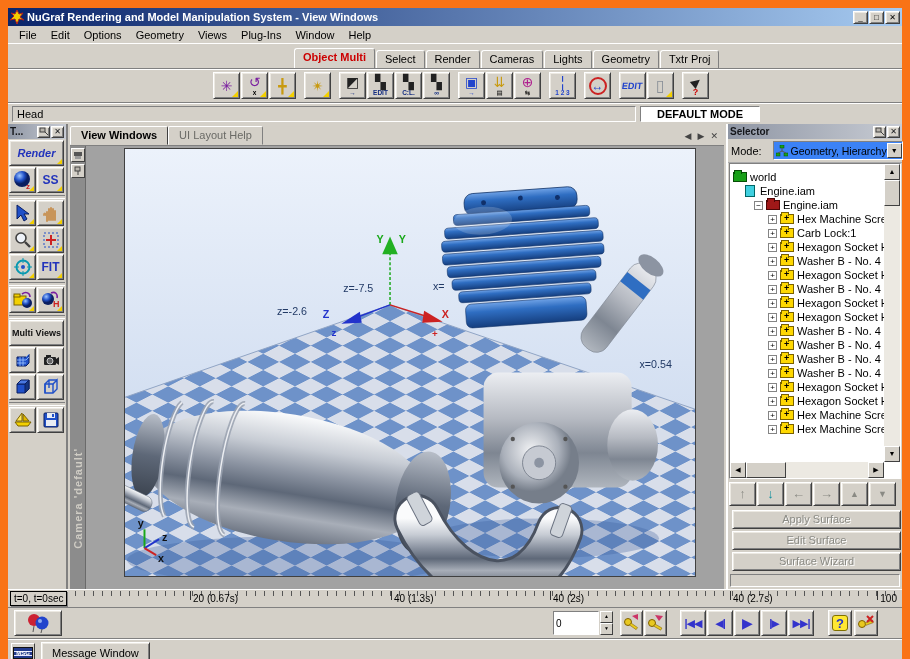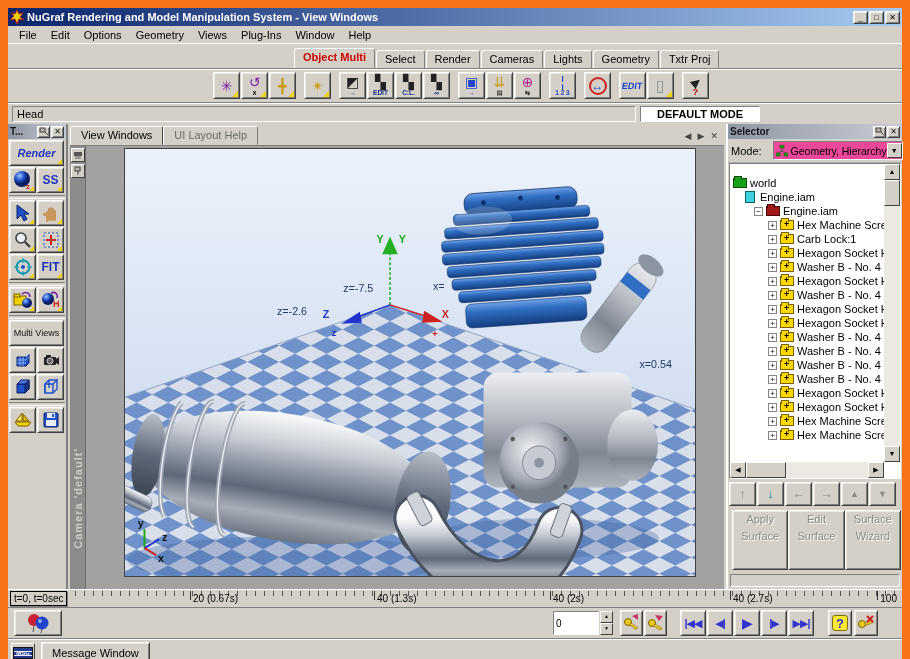--- a/index.html
+++ b/index.html
@@ -49,46 +49,46 @@
   .panelhead{height:15px;background:linear-gradient(to right,#8f96a4,#c8ccd4);display:flex;align-items:center;padding:0 2px;color:#14161a;font-weight:bold;font-size:10px}
   .panelhead .ph-sp{flex:1}
   .ph-btn{width:13px;height:12px;font-size:8px;line-height:10px;text-align:center;margin-left:1px}
   .lt-grid{padding:1px;display:flex;flex-wrap:wrap}
   .lt-btn{width:27px;height:26px;margin:0 1px 1px 0;display:inline-flex;align-items:center;justify-content:center;background:#d4d0c8;border:1px solid;border-color:#fff #404040 #404040 #fff;box-shadow:inset 1px 1px 0 #ece9e2,inset -1px -1px 0 #808080;position:relative}
   .lt-wide{width:55px}
   .lt-btn .txt{font-weight:bold;font-style:italic;color:#2233bb;font-size:11px}
   .lt-btn .txts{font-weight:bold;color:#2233bb;font-size:12px}
   .lt-btn.cornered::after{content:"";position:absolute;right:1px;bottom:1px;border-left:5px solid transparent;border-bottom:5px solid #f3d000}
   .lt-sep{width:100%;height:4px;border-top:1px solid #808080;border-bottom:1px solid #fff;margin:1px 0}
-  .mview{font-size:9px;font-weight:normal;color:#111}
+  .mview{font-size:9px;font-weight:bold;color:#111}
   
   .center{position:absolute;left:62px;top:0;right:178px;height:465px}
   .doctabs{position:absolute;left:0;top:0;right:0;height:22px;display:flex;align-items:flex-end;border-bottom:1px solid #808080;background:#d4d0c8}
   .dtab{height:19px;line-height:17px;padding:0 10px;border:1px solid;border-color:#fff #808080 transparent #fff;border-radius:2px 2px 0 0;color:#6a6a66;white-space:nowrap}
-  .dtab.active{font-weight:normal;color:#000;background:#d4d0c8;border-color:#fff #404040 transparent #fff}
+  .dtab.active{font-weight:bold;color:#000;background:#d4d0c8;border-color:#fff #404040 transparent #fff}
   .dt-nav{margin-left:auto;display:flex;align-items:center;padding:0 6px 4px 0;color:#444}
   .dt-nav span{margin-left:6px;font-size:9px}
   .vwrap{position:absolute;left:0;top:22px;right:0;bottom:0;display:flex}
   .camstrip{width:16px;background:#8c8c8c;display:flex;flex-direction:column;align-items:center;border-right:1px solid #6a6a6a}
   .cs-btn{width:14px;height:14px;margin-top:2px;background:#d4d0c8;border:1px solid;border-color:#fff #404040 #404040 #fff;display:flex;align-items:center;justify-content:center}
   .camlabel{margin-top:auto;margin-bottom:40px;writing-mode:vertical-rl;transform:rotate(180deg);color:#cfccc4;font-weight:bold;font-size:11px;letter-spacing:1px;white-space:nowrap}
   .camframe{flex:1;background:#a2a2a2;padding:2px 28px 12px 38px}
   .rendersvg{width:100%;height:100%;display:block;border:1px solid #404040;background:#dce8f8}
   
   .selector{position:absolute;right:0;top:0;width:176px;height:465px;background:#d4d0c8;border-left:2px solid #fff;display:flex;flex-direction:column}
   .sel-mode{height:24px;display:flex;align-items:center;padding:0 3px;border-bottom:1px solid #aaa}
   .sel-mode .mlabel{margin-right:11px;color:#000}
-  .dropdown{flex:1;height:19px;background:#ec4899;border:1px solid;border-color:#808080 #fff #fff #808080;display:flex;align-items:center;padding-left:2px}
+  .dropdown{flex:1;height:19px;background:#3b82f6;border:1px solid;border-color:#808080 #fff #fff #808080;display:flex;align-items:center;padding-left:2px}
   .dropdown .dtext{flex:1;white-space:nowrap;overflow:hidden;font-size:10.5px;color:#000;margin-left:3px}
   .drop-btn{width:15px;height:15px;background:#d4d0c8;border:1px solid;border-color:#fff #404040 #404040 #fff;font-size:7px;line-height:13px;text-align:center;color:#000}
   .sel-menu{height:19px;display:flex;align-items:center;border-bottom:1px solid #808080;box-shadow:0 1px 0 #fff}
   .sel-menu .grip{width:3px;height:13px;margin:0 5px 0 3px;border:1px solid;border-color:#fff #808080 #808080 #fff}
   .sel-menu .smi{padding:0 9px;color:#000}
   .treebox{flex:1;position:relative;background:#fff;border:1px solid;border-color:#808080 #fff #fff #808080;margin:0 1px;overflow:hidden}
-  .tree{position:absolute;left:0;top:0;right:16px;bottom:16px;overflow:hidden;padding-top:12px}
+  .tree{position:absolute;left:0;top:0;right:16px;bottom:16px;overflow:hidden;padding-top:6px}
   .trow{height:14px;display:flex;align-items:center;white-space:nowrap;color:#000}
   .trow.i0{padding-left:2px}.trow.i1{padding-left:14px}.trow.i2{padding-left:24px}.trow.i3{padding-left:38px}
   .exp{flex:0 0 auto;width:9px;height:9px;border:1px solid #848484;background:#fff;font-size:8px;line-height:7px;text-align:center;color:#000;margin-right:2px}
   .exp-plus::before{content:"+"}
   .exp-minus::before{content:"−"}
   .exp-hidden{visibility:hidden;width:0;border:none;margin:0}
   .ico{flex:0 0 auto;width:14px;height:10px;position:relative;margin:0 3px 0 1px}
   .ico::before{content:"";position:absolute;left:0;top:-3px;width:6px;height:3px;background:inherit;border:inherit;border-bottom:none}
   .ico-folder-green{background:#18a018;border:1px solid #064d06}
   .ico-folder-red{background:#a01818;border:1px solid #4d0606}
@@ -100,21 +100,21 @@
   .hscroll{position:absolute;left:0;right:16px;bottom:0;height:16px;background:#ece9e2;display:flex}
   .sc-btn{width:16px;height:16px;flex:0 0 auto;background:#d4d0c8;border:1px solid;border-color:#fff #404040 #404040 #fff;font-size:7px;line-height:14px;text-align:center;color:#000}
   .sc-thumb-v{width:16px;height:26px;background:#d4d0c8;border:1px solid;border-color:#fff #404040 #404040 #fff}
   .sc-thumb-h{width:40px;height:16px;background:#d4d0c8;border:1px solid;border-color:#fff #404040 #404040 #fff}
   .sel-arrows{height:30px;display:flex;align-items:center;padding:2px 1px}
   .arrow-btn{width:27px;height:24px;margin-right:1px;background:#d4d0c8;border:1px solid;border-color:#fff #404040 #404040 #fff;box-shadow:inset 1px 1px 0 #ece9e2,inset -1px -1px 0 #808080;font-size:13px;font-weight:bold;color:#8a8a84;text-align:center;line-height:22px}
   .arrow-btn.teal{color:#0d8f9e}
   .arrow-btn.small{font-size:9px}
   .sel-surf{height:64px;display:flex;padding:1px}
   .nosel{width:58px;background:#fff;border:1px solid;border-color:#808080 #fff #fff #808080;color:#cc2222;text-align:center;white-space:pre-line;line-height:13px;padding-top:6px}
-  .surfbtns{flex:1;display:flex;margin-left:3px}
+  .surfbtns{flex:1;display:flex;flex-direction:column;margin-left:3px}
   .sbtn{flex:1;margin-bottom:2px;background:#d4d0c8;border:1px solid;border-color:#fff #404040 #404040 #fff;box-shadow:inset 1px 1px 0 #ece9e2,inset -1px -1px 0 #808080;color:#8a8a84;text-shadow:1px 1px 0 #fff;text-align:center;line-height:17px}
   .sel-strip{height:13px;margin:1px 2px 2px 2px;background:#d4d0c8;border:1px solid;border-color:#808080 #fff #fff #808080}
   
   .timeline{position:absolute;left:0;top:581px;right:0;height:19px;background:#d4d0c8;border-top:1px solid #fff;border-bottom:1px solid #808080}
   .tl-ticks{position:absolute;left:4px;right:4px;top:1px;height:5px;background:repeating-linear-gradient(to right,#555 0 1px,transparent 1px 9px)}
   .tl-label{position:absolute;top:3px;font-size:10px;color:#000;white-space:nowrap}
   .tl-label::before{content:"";position:absolute;left:-3px;top:-2px;width:1px;height:9px;background:#333}
   .tl-handle{position:absolute;left:2px;top:1px;height:15px;line-height:13px;padding:0 3px;background:#d4d0c8;border:1px solid #000;box-shadow:1px 1px 0 #808080;font-size:10px;color:#000;z-index:2}
   
   .transport{position:absolute;left:0;top:600px;right:0;height:31px;background:#d4d0c8;border-bottom:1px solid #808080}
@@ -734,21 +734,21 @@
           </div>
       </div>
       <div class="sel-strip"></div>
     </div>
   </div>
 
   <div class="timeline">
     <div class="tl-ticks"></div>
     <span class="tl-handle">t=0, t=0sec</span>
     <span class="tl-label" style="left:185px">20 (0.67s)</span>
-    <span class="tl-label" style="left:369px">40 (1.3s)</span>
+    <span class="tl-label" style="left:386px">40 (1.3s)</span>
     <span class="tl-label" style="left:545px">40 (2s)</span>
     <span class="tl-label" style="left:725px">40 (2.7s)</span>
     <span class="tl-label" style="right:5px">100</span>
   </div>
 
   <div class="transport">
     <span class="tr-btn" style="left:6px;width:48px">
       <svg width="22" height="20" viewBox="0 0 22 20">
           <circle cx="7" cy="7" r="6" fill="#cc2233"></circle>
           <circle cx="15" cy="10" r="6.5" fill="#2244cc"></circle>

